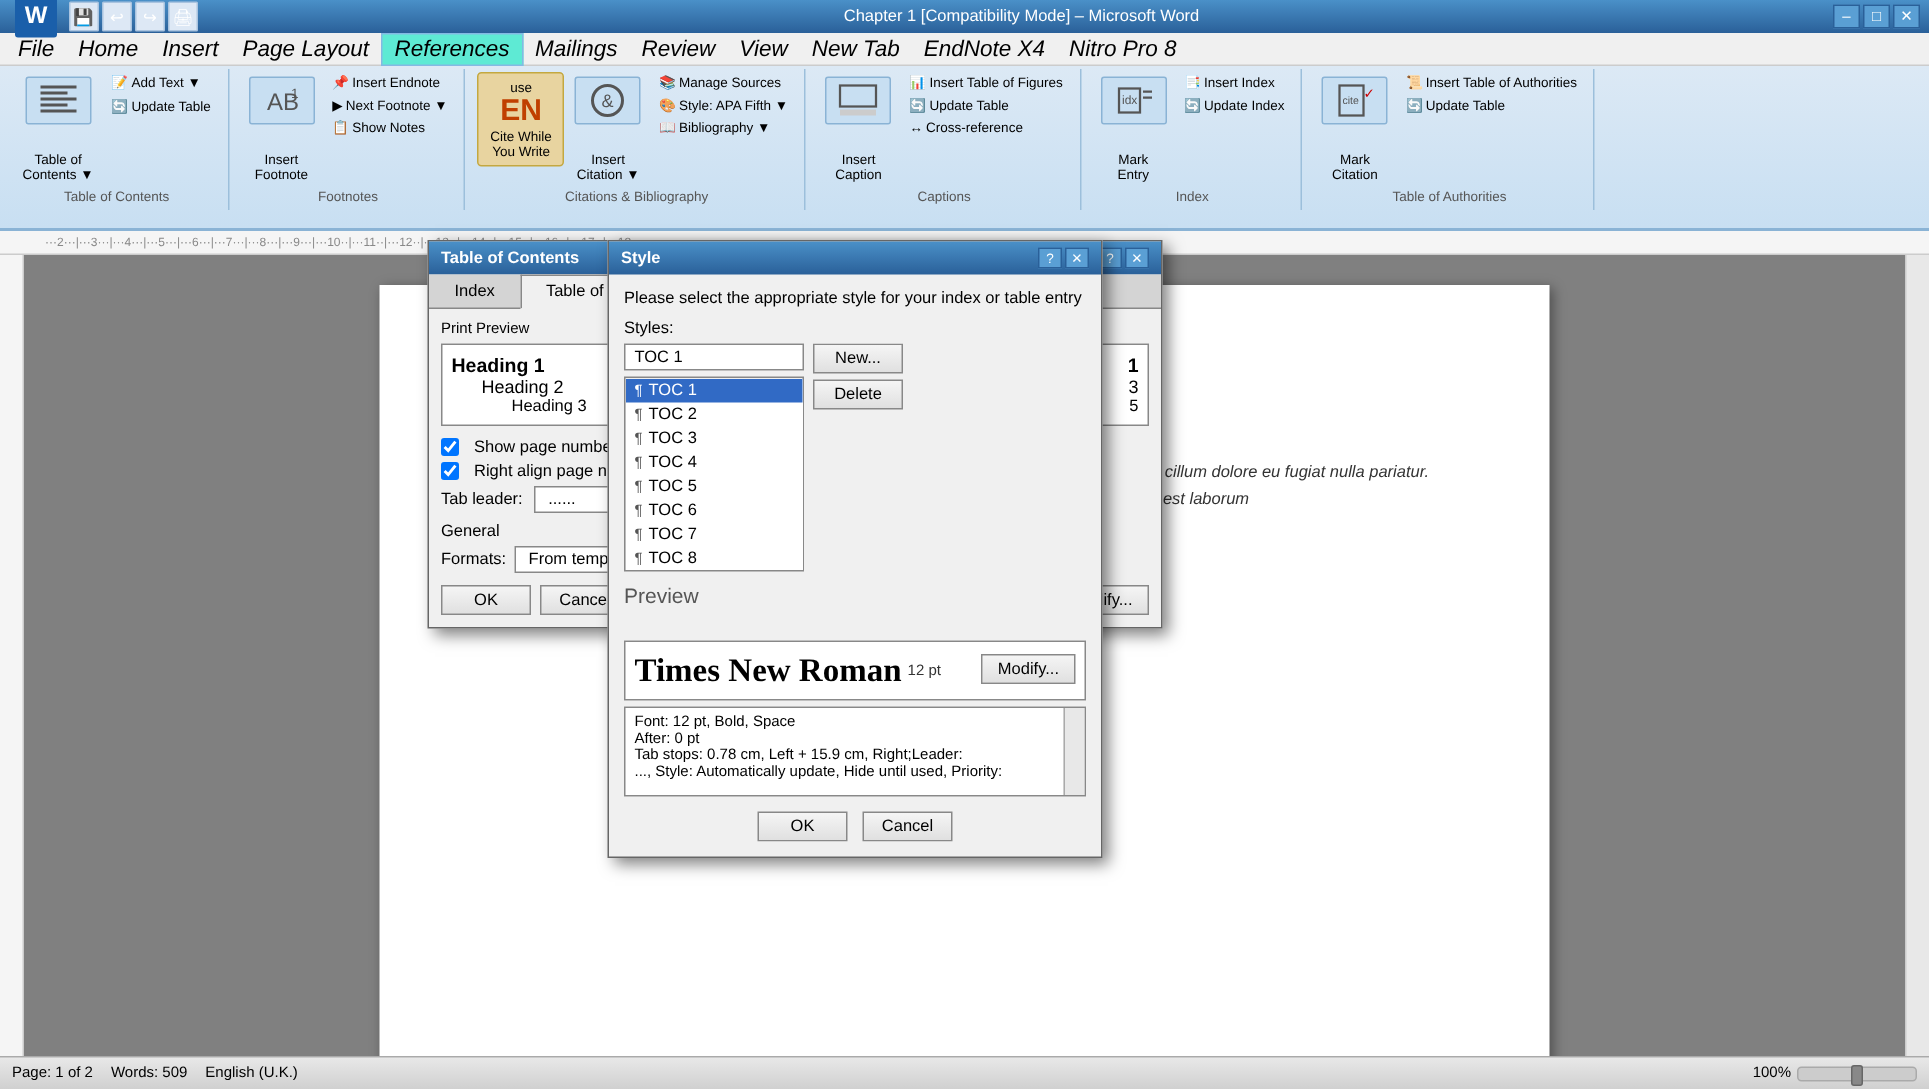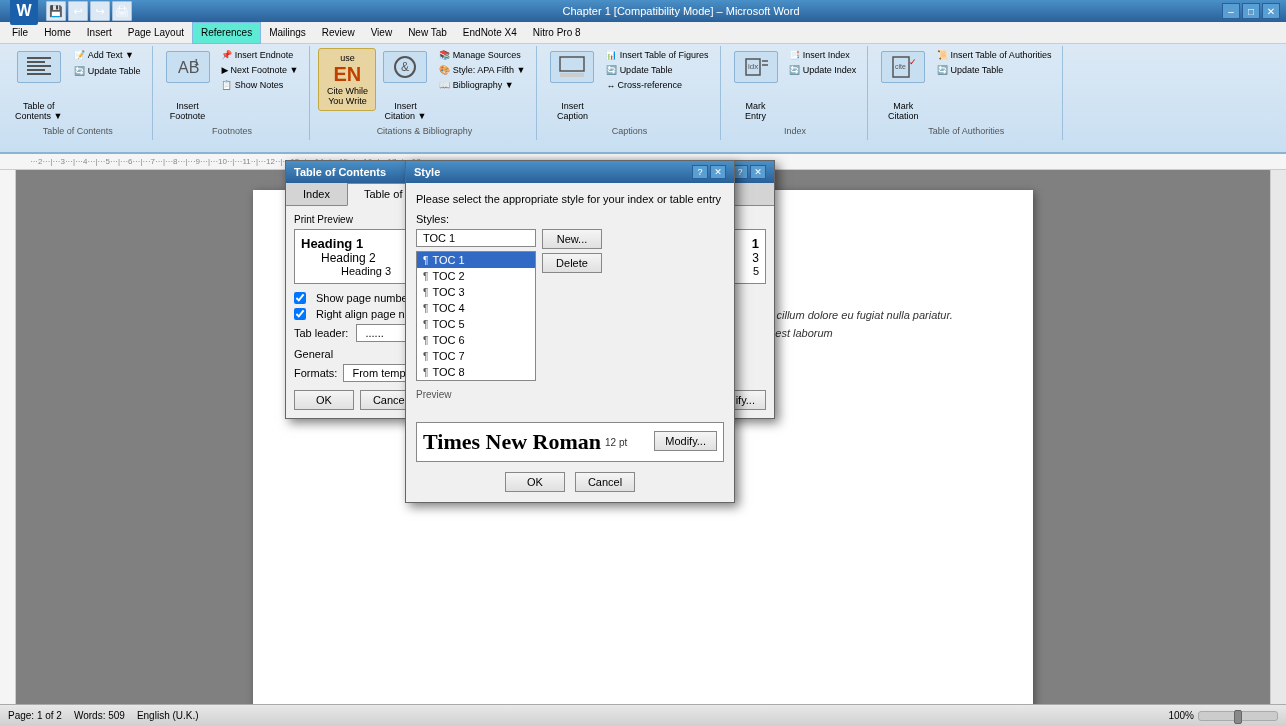--- a/index.html
+++ b/index.html
@@ -29,24 +29,25 @@
       background: #f0f0f0;
       height: 22px;
       display: flex;
       align-items: center;
       border-bottom: 1px solid #ccc;
       padding: 0 4px;
     }
     .menu-item {
       padding: 2px 8px;
       cursor: pointer;
-      font-size: 10px;
+      font-size: 15px;
       height: 22px;
       display: flex;
       align-items: center;
+      font-style: italic;
     }
     .menu-item.active { background: #5eead4; border: 1px solid #84b9e3; }
 
     
     #ribbon {
       background: linear-gradient(to bottom, #dce9f5, #c8dff2);
       border-bottom: 2px solid #8ab3d5;
       padding: 2px 4px 0;
       min-height: 110px;
     }
@@ -259,21 +260,21 @@
       min-width: 60px;
       text-align: center;
     }
 
     .preview-box {
       border: 1px solid #888;
       background: white;
       padding: 6px;
       margin-top: 6px;
     }
-    .preview-title { font-size: 10px; color: #555; margin-bottom: 22px; }
+    .preview-title { font-size: 14px; color: #555; margin-bottom: 22px; }
     .preview-font-demo {
       font-family: 'Times New Roman', serif;
       font-size: 22px;
       font-weight: bold;
       display: flex;
       align-items: center;
       gap: 4px;
     }
     .preview-pt { font-size: 10px; font-weight: normal; font-family: sans-serif; color: #333; }
     .preview-description-container {
@@ -801,20 +802,27 @@
       <div class="preview-title">Preview</div>
       <div class="preview-box">
         <div style="display:flex;align-items:flex-start;justify-content:space-between;">
           <div class="preview-font-demo">
             <span>Times New Roman</span>
             <span class="preview-pt">12 pt</span>
           </div>
           <button class="dialog-btn modify-btn-preview">Modify...</button>
         </div>
       </div>
+      <div class="preview-description-container">
+        <div>Font: 12 pt, Bold, Space</div>
+        <div>    After: 0 pt</div>
+        <div>    Tab stops:  0.78 cm, Left +  15.9 cm, Right;Leader:</div>
+        <div>..., Style: Automatically update, Hide until used, Priority:</div>
+        <div class="preview-desc-scroll"></div>
+      </div>
     </div>
 
     <div class="ok-cancel-row">
       <button class="dialog-btn">OK</button>
       <button class="dialog-btn">Cancel</button>
     </div>
   </div>
 </div>
 
 <div id="status-bar">

